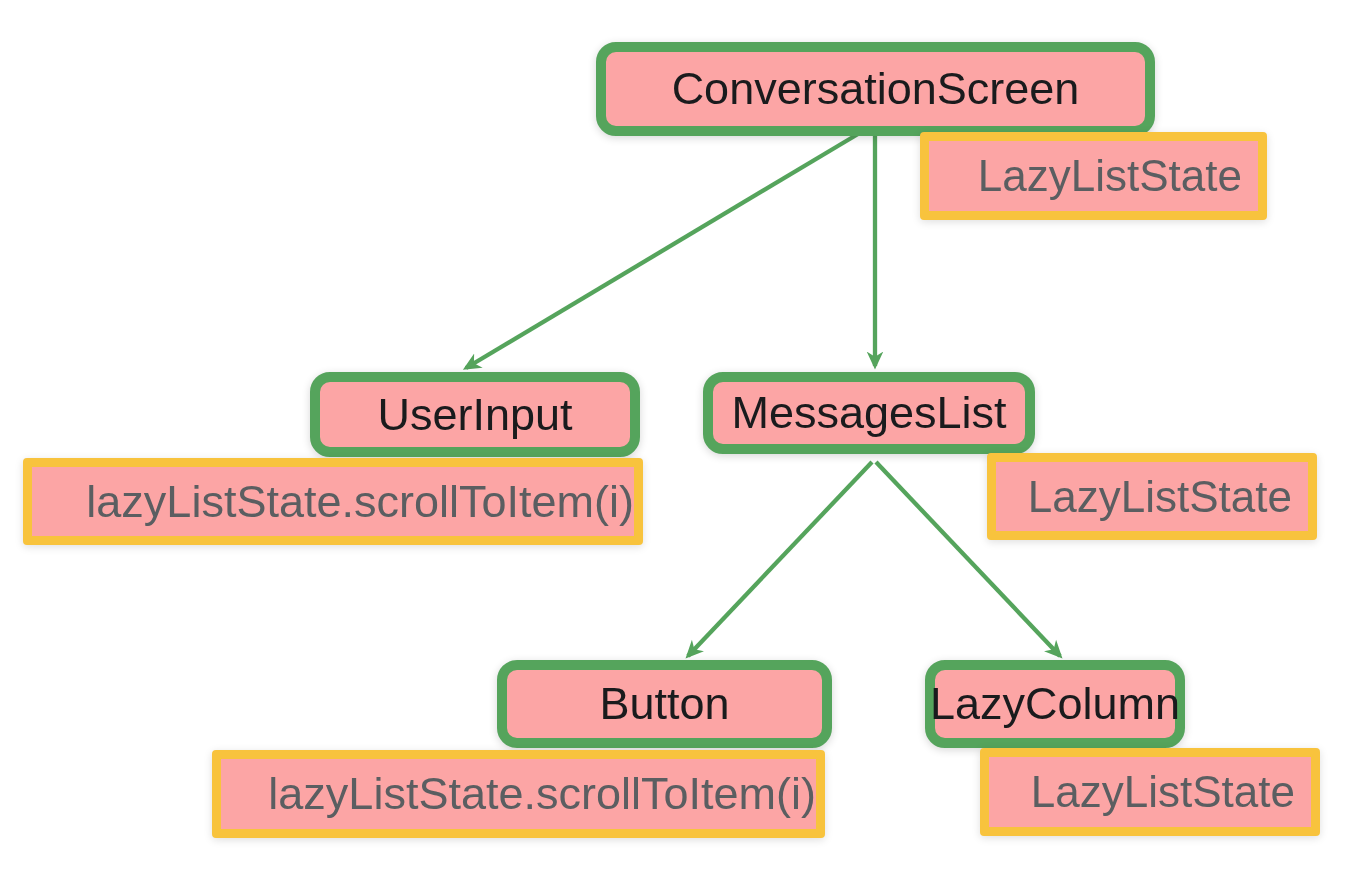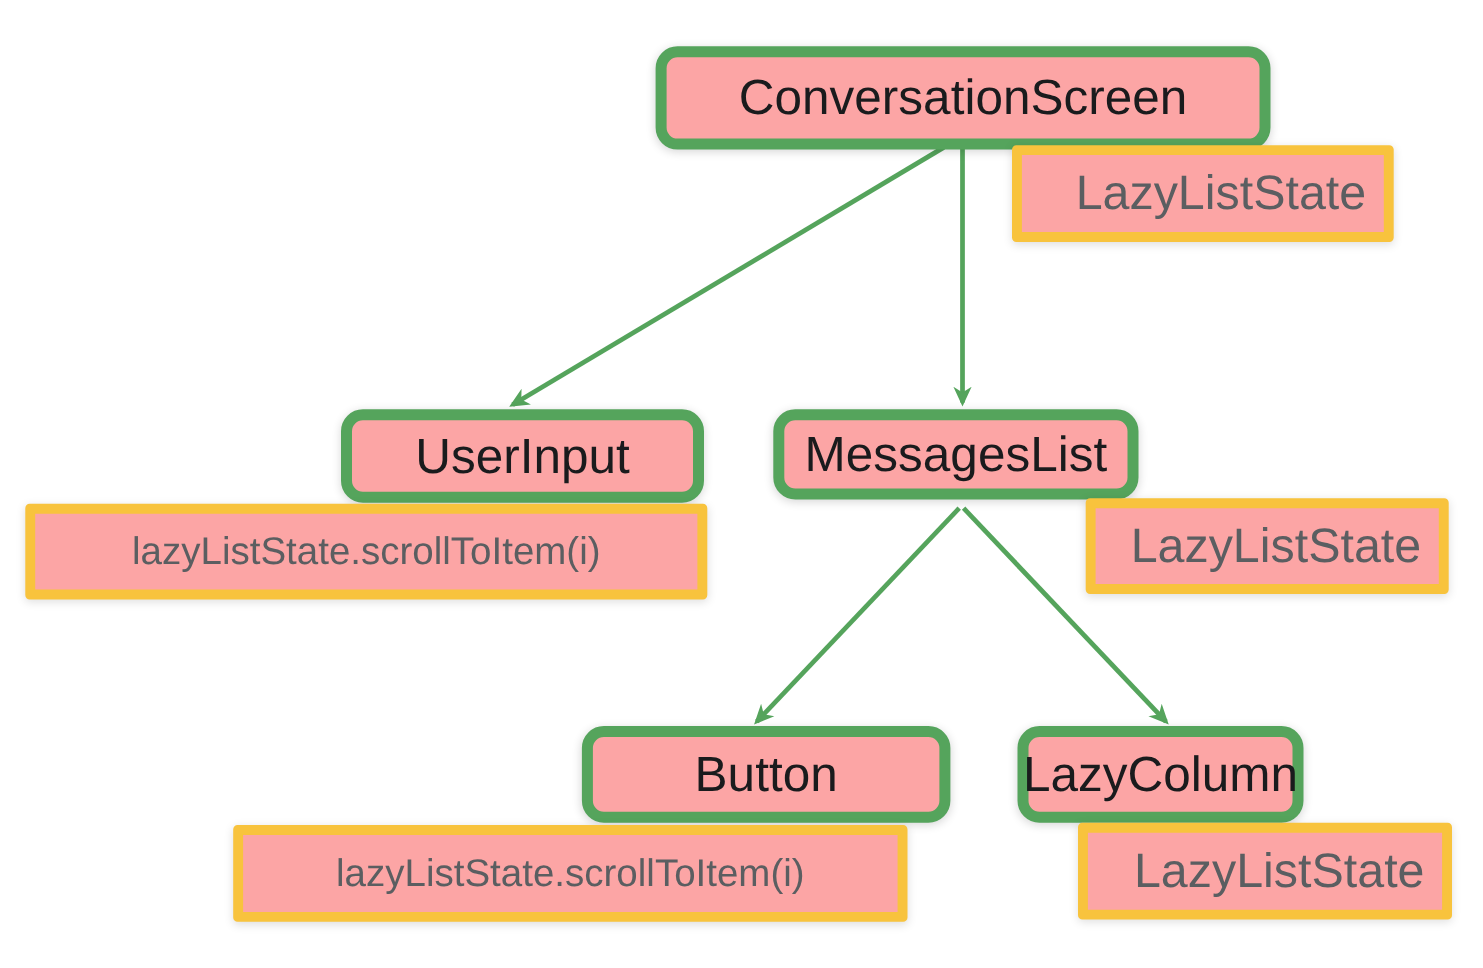--- a/index.html
+++ b/index.html
@@ -44,21 +44,22 @@
     color:var(--state-text);
     font-size:44px;
     z-index:3;
     box-shadow:0 2px 9px rgba(0,0,0,0.13);
   }
   .state.align-right{
     justify-content:flex-end;
     padding-right:16px;
   }
   .state.call{
-    font-size:35px;
+    font-size:45px;
+    justify-content:flex-end;
   }
 </style>
 </head>
 <body>
 
 <div class="stage">
 
   <svg class="edges" viewBox="0 0 1348 880" aria-hidden="true">
     <defs>
       <marker id="ah" viewBox="0 0 10 10" refX="8" refY="5" markerWidth="4.2" markerHeight="4.2" orient="auto-start-reverse">
@@ -96,21 +97,21 @@
   </div>
 
   <div class="node composable" style="left:310px;top:372px;width:330px;height:85px;">
     <span>UserInput</span>
   </div>
 
   <div class="node composable" style="left:703px;top:372px;width:332px;height:82px;">
     <span>MessagesList</span>
   </div>
 
-  <div class="node composable" style="left:497px;top:660px;width:335px;height:88px;margin-left:32px;">
+  <div class="node composable" style="left:497px;top:660px;width:335px;height:88px;">
     <span>Button</span>
   </div>
 
   <div class="node composable" style="left:925px;top:660px;width:260px;height:88px;">
     <span>LazyColumn</span>
   </div>
 
 </div>
 
 </body></html>

